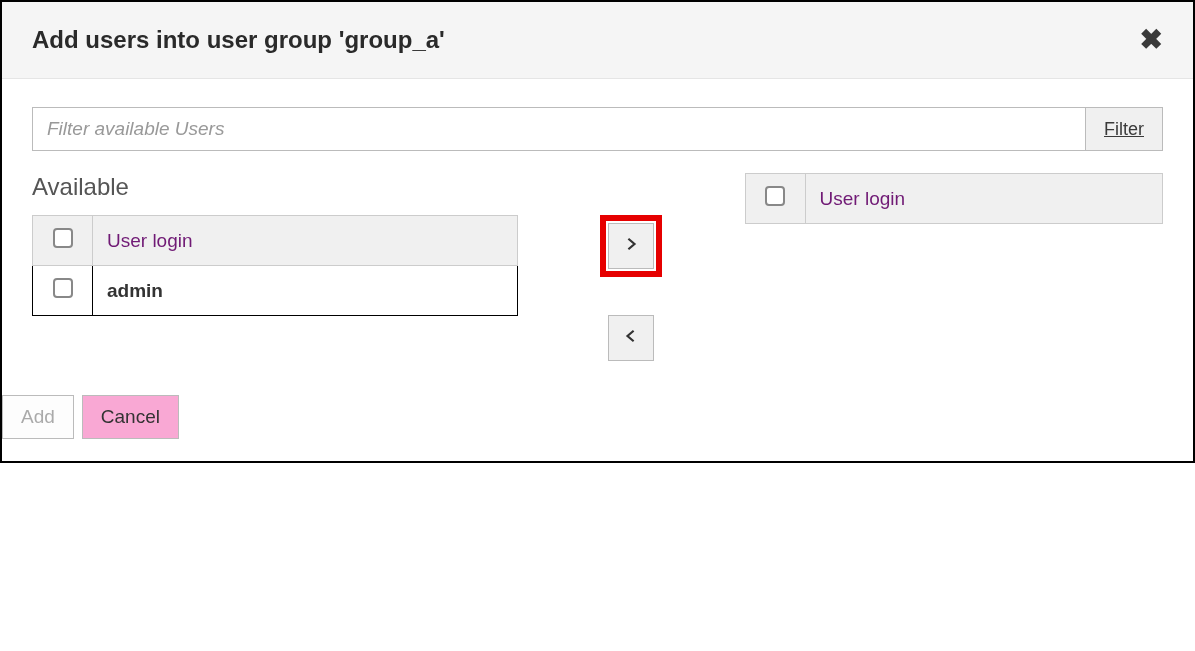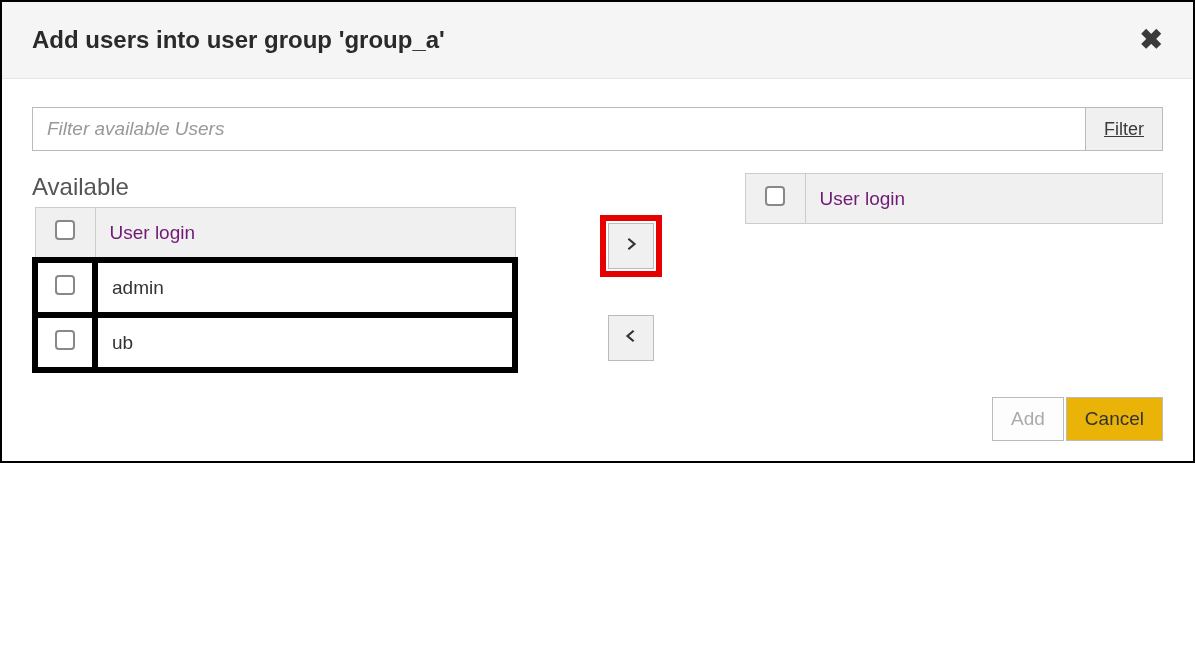--- a/index.html
+++ b/index.html
@@ -82,21 +82,21 @@
       flex: 1;
       display: flex;
       flex-direction: column;
       align-items: center;
       padding-top: 42px;
       gap: 38px;
     }
     .list-heading {
       font-size: 24px;
       color: #555;
-      margin-bottom: 6px;
+      margin-bottom: 14px;
       font-weight: 400;
     }
     table {
       width: 100%;
       border-collapse: collapse;
       border: 1px solid #ccc;
     }
     thead th {
       background: #f0f0f0;
       border: 1px solid #ccc;
@@ -104,24 +104,25 @@
       text-align: left;
       font-weight: 400;
       font-size: 19px;
       color: #701a75;
     }
     thead th.check-col, tbody td.check-col {
       width: 60px;
       text-align: center;
     }
     tbody td {
-      border: 6px solid #000000;
+      border: 1px solid #000000;
       padding: 12px 14px;
       font-size: 19px;
       color: #333;
+      font-weight: bold;
     }
     tbody tr.zebra {
       background: #f7f7f7;
     }
     .checkbox {
       width: 20px;
       height: 20px;
       border: 2px solid #888;
       border-radius: 4px;
       display: inline-flex;
@@ -161,37 +162,37 @@
       stroke-width: 2.5;
       fill: none;
     }
     .move-btn-wrap.highlighted {
       border: 6px solid #e60000;
       padding: 2px;
     }
     .dialog-footer {
       padding: 14px 30px 22px 0;
       display: flex;
-      justify-content: flex-end;
-      gap: 2px;
+      justify-content: flex-start;
+      gap: 8px;
     }
     .footer-btn {
       border: 1px solid #bbb;
       background: #fdfdfd;
       padding: 10px 18px;
       font-size: 19px;
       color: #333;
       cursor: pointer;
     }
     .footer-btn.disabled {
       color: #aaa;
       background: #fdfdfd;
     }
     .footer-btn.cancel {
-      background: #eab308;
+      background: #f9a8d4;
     }
     td.check-col.red-wrap {
       padding: 0;
       position: relative;
     }
     td.check-col.red-wrap .inner {
       border: 6px solid #e60000;
       padding: 8px 12px;
       display: flex;
       align-items: center;
@@ -233,28 +234,20 @@
           </thead>
           <tbody>
             <tr>
               <td class="check-col">
                 <span class="checkbox">
                   
                 </span>
               </td>
               <td>admin</td>
             </tr>
-            <tr>
-              <td class="check-col">
-                <span class="checkbox">
-                  
-                </span>
-              </td>
-              <td>ub</td>
-            </tr>
           </tbody>
         </table>
       </div>
 
       <div class="move-col">
         <div class="move-btn-wrap highlighted">
           <div class="move-btn">
             <span>
               <svg viewBox="0 0 16 16">
                   <polyline points="5,2 12,8 5,14"></polyline>

